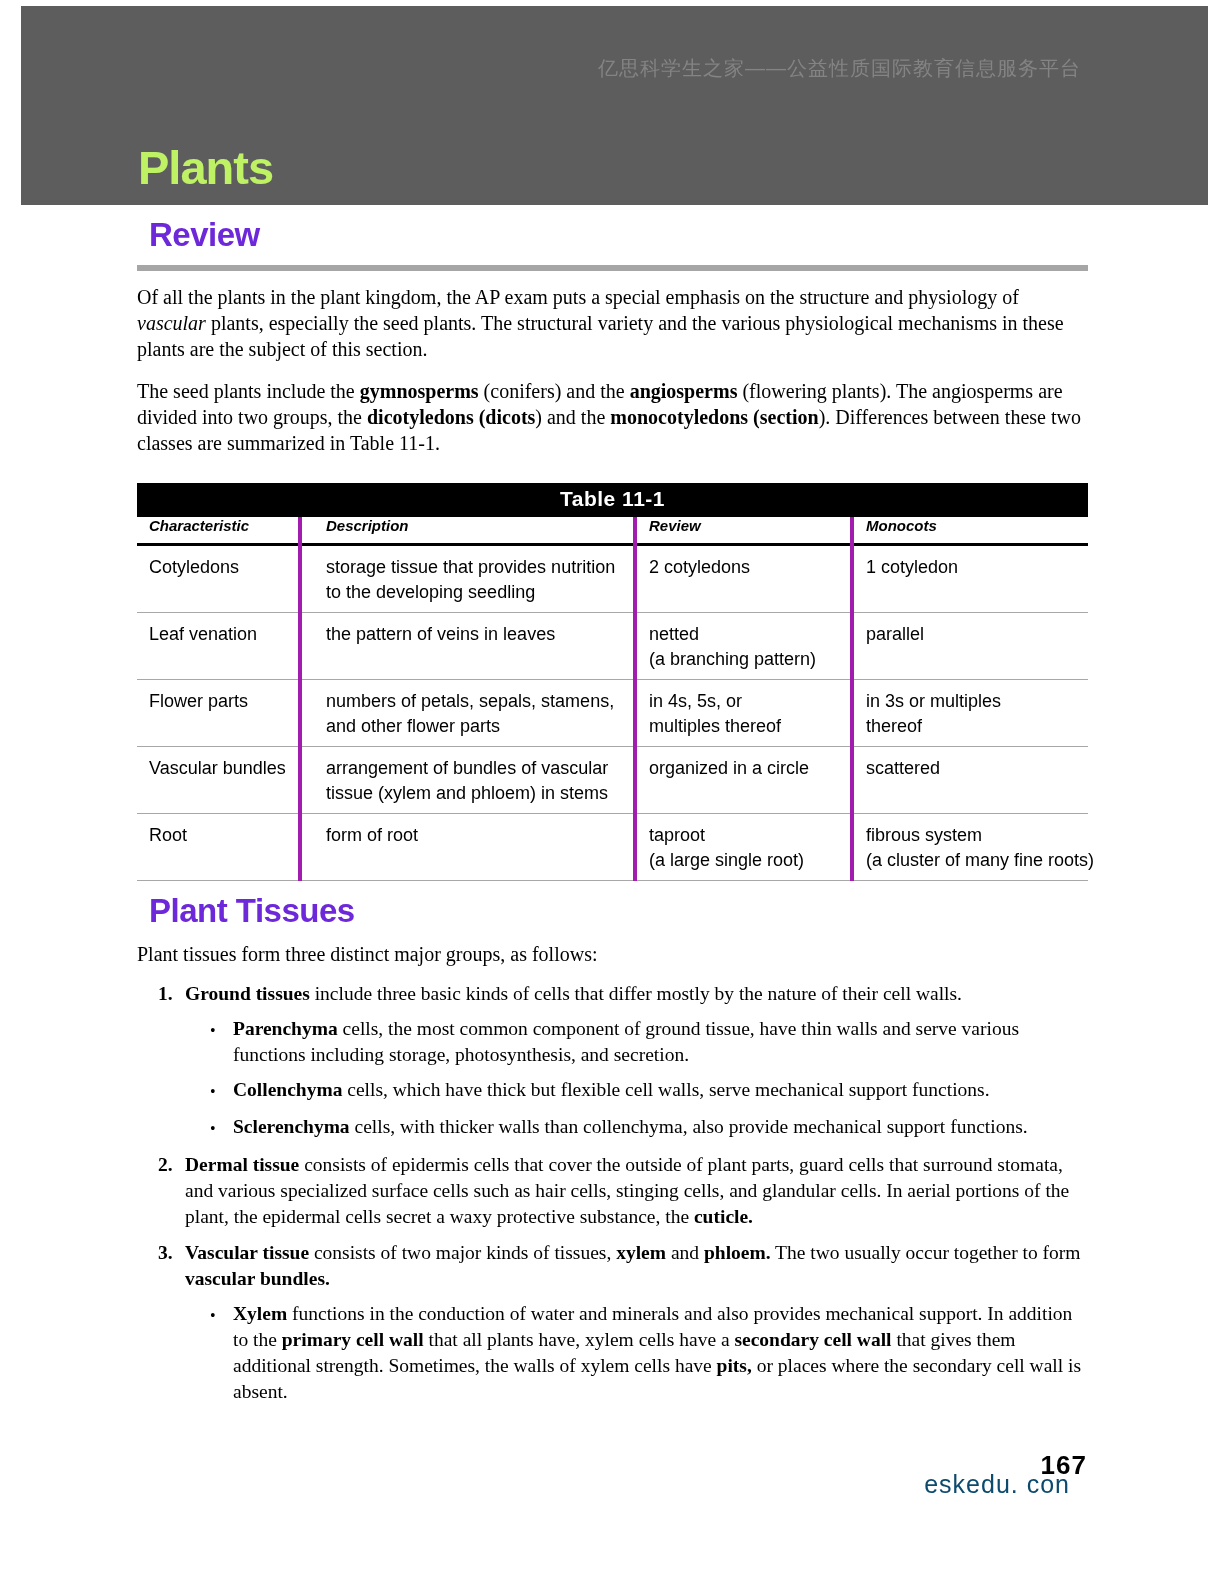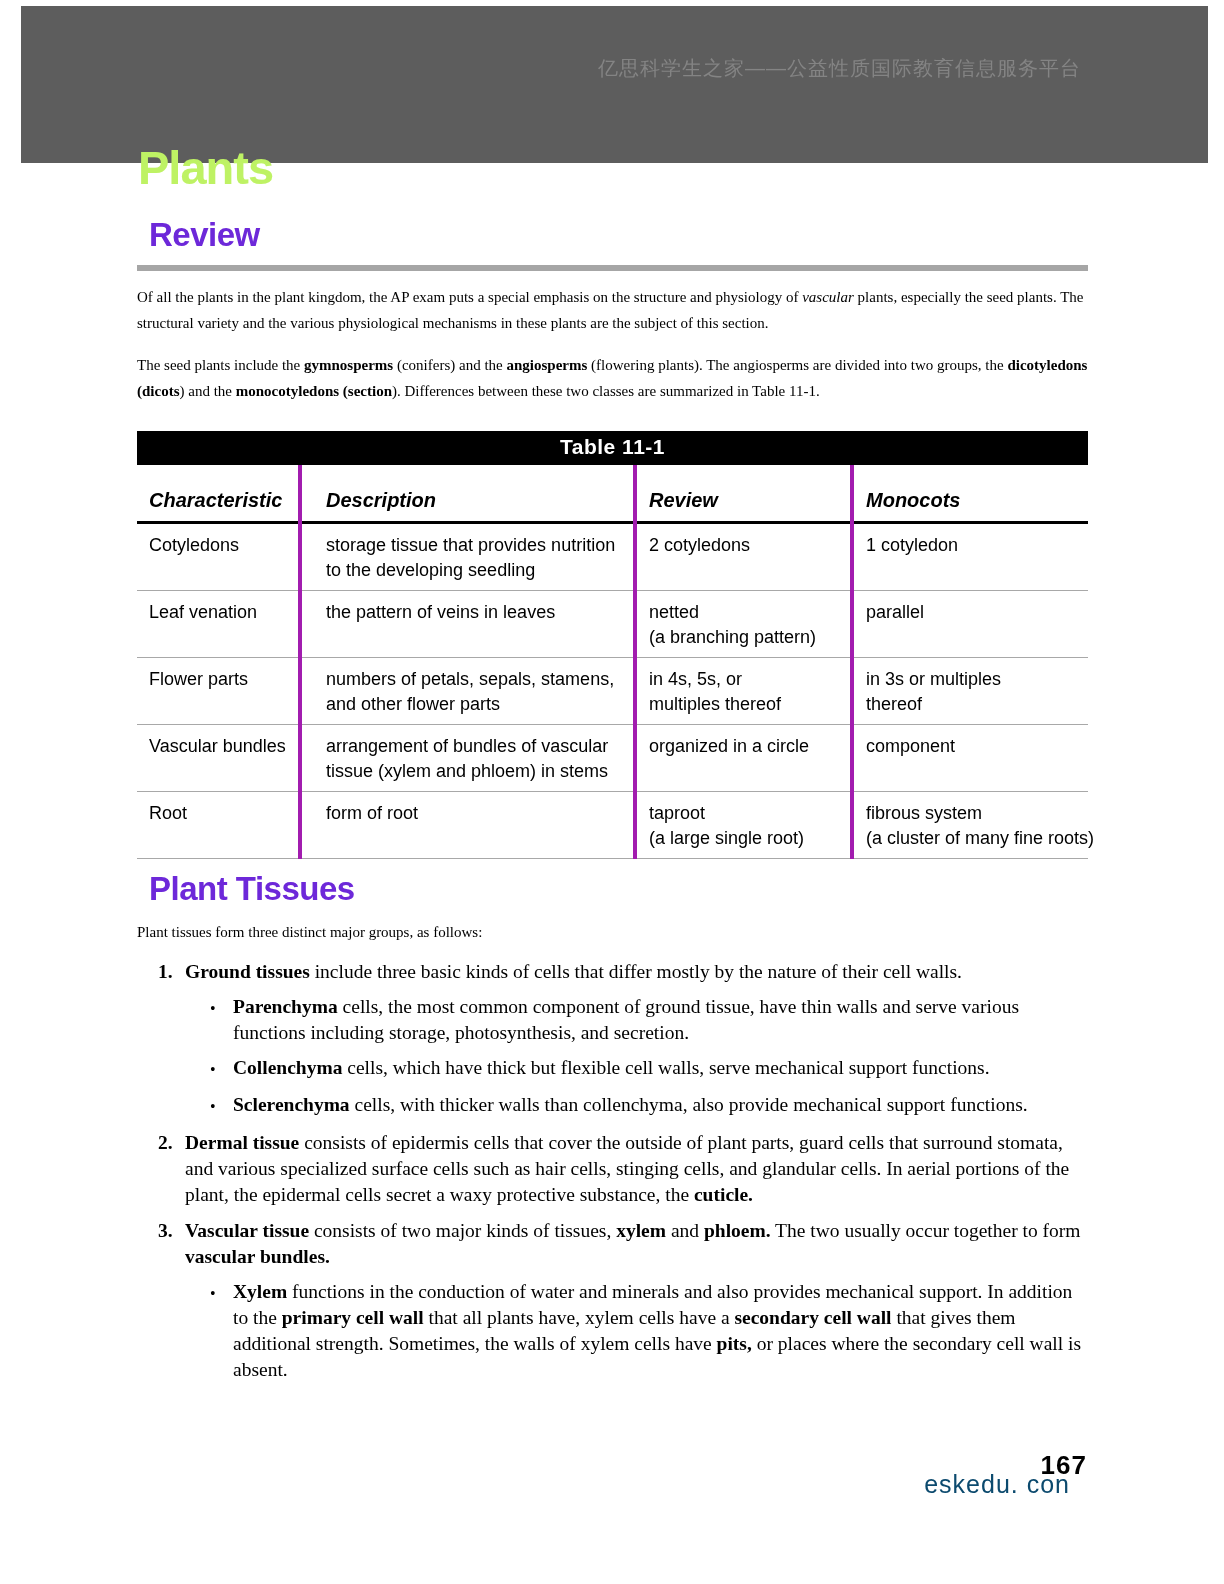--- a/index.html
+++ b/index.html
@@ -2,54 +2,54 @@
 <html><head>
 <meta charset="utf-8">
 <style>
   html, body { margin:0; padding:0; background:#ffffff; }
   .page {
     position:relative; width:1224px; height:1584px; background:#ffffff;
     overflow:hidden; font-family:"Liberation Serif", serif; color:#000;
   }
 
   
-  .band { position:absolute; left:21px; top:6px; width:1187px; height:157px; background:#5d5d5d; }
+  .band { position:absolute; left:21px; top:6px; width:1187px; height:199px; background:#5d5d5d; }
   .watermark {
     position:absolute; top:49px; right:127px;
     font-family:"Liberation Sans", sans-serif; font-size:20px; color:#848484; letter-spacing:1px;
   }
   .chapter-title {
     position:absolute; left:117px; top:134px; margin:0;
     font-family:"Liberation Sans", sans-serif; font-weight:bold; font-size:47px;
     color:#bef264; letter-spacing:-1px;
   }
 
   
   .content { position:absolute; left:137px; top:205px; width:951px; }
   h2.sec {
     font-family:"Liberation Sans", sans-serif; font-weight:bold; font-size:33px;
     color:#6d28d9; margin:12px; letter-spacing:-0.5px; line-height:36px;
   }
   .review-h { margin-top:76px; }
   .rule { height:6px; background:#a6a6a6; margin-top:9px; }
-  .para { font-size:15px; line-height:26px; margin:13px 0 0 0; }
+  .para { font-size:20px; line-height:26px; margin:13px 0 0 0; }
   .para.second { margin-top:16px; }
 
   
   table.tbl {
     border-collapse:collapse; table-layout:fixed; width:951px; margin-top:27px;
     font-family:"Liberation Sans", sans-serif;
   }
   .tbl .title-th {
     background:#000000; color:#ffffff; text-align:center;
     font-size:21px; font-weight:bold; letter-spacing:0.5px; padding:4px 0 6px 0;margin-top:36px;
   }
   .tbl th.col-th {
-    text-align:left; font-style:italic; font-weight:bold; font-size:20px;
-    padding:24px 0 9px 12px; border-bottom:3px solid #000;
+    text-align:left; font-style:italic; font-weight:bold; font-size:15px;
+    padding:0 0 9px 12px; border-bottom:3px solid #000;
   }
   .tbl th.col-th.desc, .tbl td.desc { padding-left:24px; }
   .tbl th.col-th:not(:first-child), .tbl td:not(:first-child) { border-left:4px solid #a21caf;margin-top:12px; }
   .tbl td {
     font-size:18px; line-height:25px; vertical-align:top;
     padding:9px 0 7px 12px; white-space:nowrap;
   }
   .tbl tbody tr + tr td { border-top:1px solid #a8a8a8; }
   .tbl tbody tr.last td { border-bottom:1px solid #a8a8a8; }
 
@@ -126,21 +126,21 @@
         <tr>
           <td>Flower parts</td>
           <td class="desc">numbers of petals, sepals, stamens,<br>and other flower parts</td>
           <td>in 4s, 5s, or<br>multiples thereof</td>
           <td>in 3s or multiples<br>thereof</td>
         </tr>
         <tr>
           <td>Vascular bundles</td>
           <td class="desc">arrangement of bundles of vascular<br>tissue (xylem and phloem) in stems</td>
           <td>organized in a circle</td>
-          <td>component</td>
+          <td>scattered</td>
         </tr>
         <tr class="last">
           <td>Root</td>
           <td class="desc">form of root</td>
           <td>taproot<br>(a large single root)</td>
           <td>fibrous system<br>(a cluster of many fine roots)</td>
         </tr>
       </tbody>
     </table>
 

